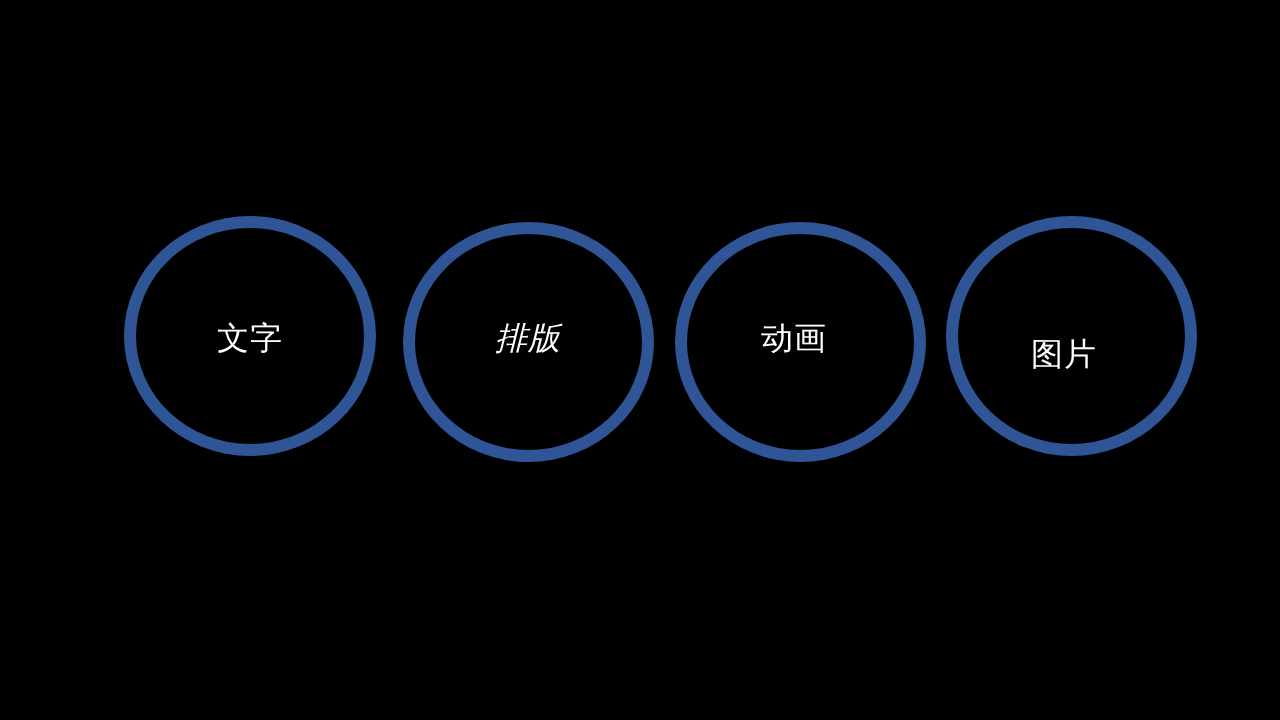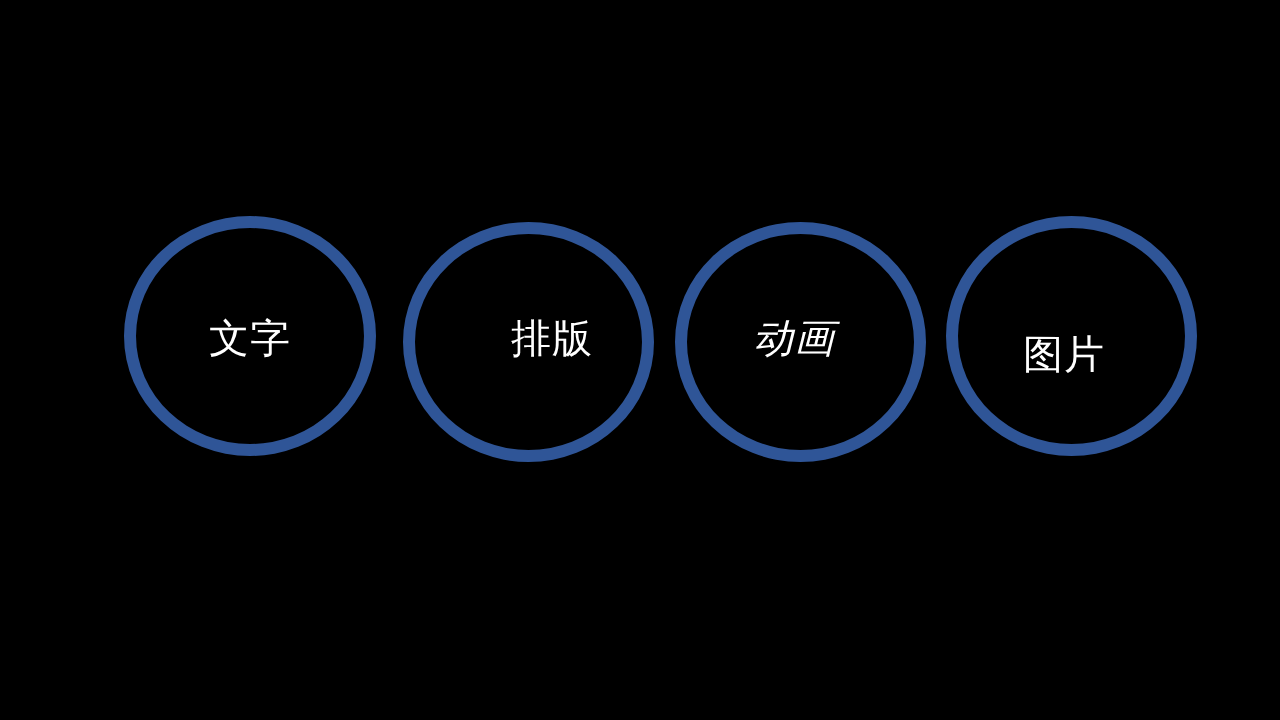--- a/index.html
+++ b/index.html
@@ -1,27 +1,27 @@
 <!DOCTYPE html>
 <html><head>
   <meta charset="utf-8">
   <style>
     html, body { margin: 0; padding: 0; }
     body { width: 1280px; height: 720px; background: #000000; position: relative; overflow: hidden; font-family: "DejaVu Sans", sans-serif; }
     .ring { position: absolute; box-sizing: border-box; border: 12px solid #2F5597; border-radius: 50%; }
-    .label { position: absolute; color: #ffffff; font-size: 40px; line-height: 1; white-space: nowrap; transform: translate(-50%, -50%); letter-spacing: 1px; }
+    .label { position: absolute; color: #ffffff; font-size: 32px; line-height: 1; white-space: nowrap; transform: translate(-50%, -50%); letter-spacing: 1px; }
   </style>
 </head>
 <body>
 
 <div>
   <div class="ring" style="left:124px; top:216px; width:252px; height:240px;"></div>
   <div class="label" style="left:250px; top:338px;">文字</div>
 
   <div class="ring" style="left:403px; top:222px; width:251px; height:240px;"></div>
-  <div class="label" style="left:552px; top:338px;">排版</div>
+  <div class="label" style="left:528px; top:338px;font-style:italic;">排版</div>
 
   <div class="ring" style="left:675px; top:222px; width:251px; height:240px;"></div>
-  <div class="label" style="left:794px; top:338px;font-style:italic;">动画</div>
+  <div class="label" style="left:794px; top:338px;">动画</div>
 
   <div class="ring" style="left:946px; top:216px; width:251px; height:240px;"></div>
   <div class="label" style="left:1064px; top:354px;">图片</div>
 </div>
 
 </body></html>

